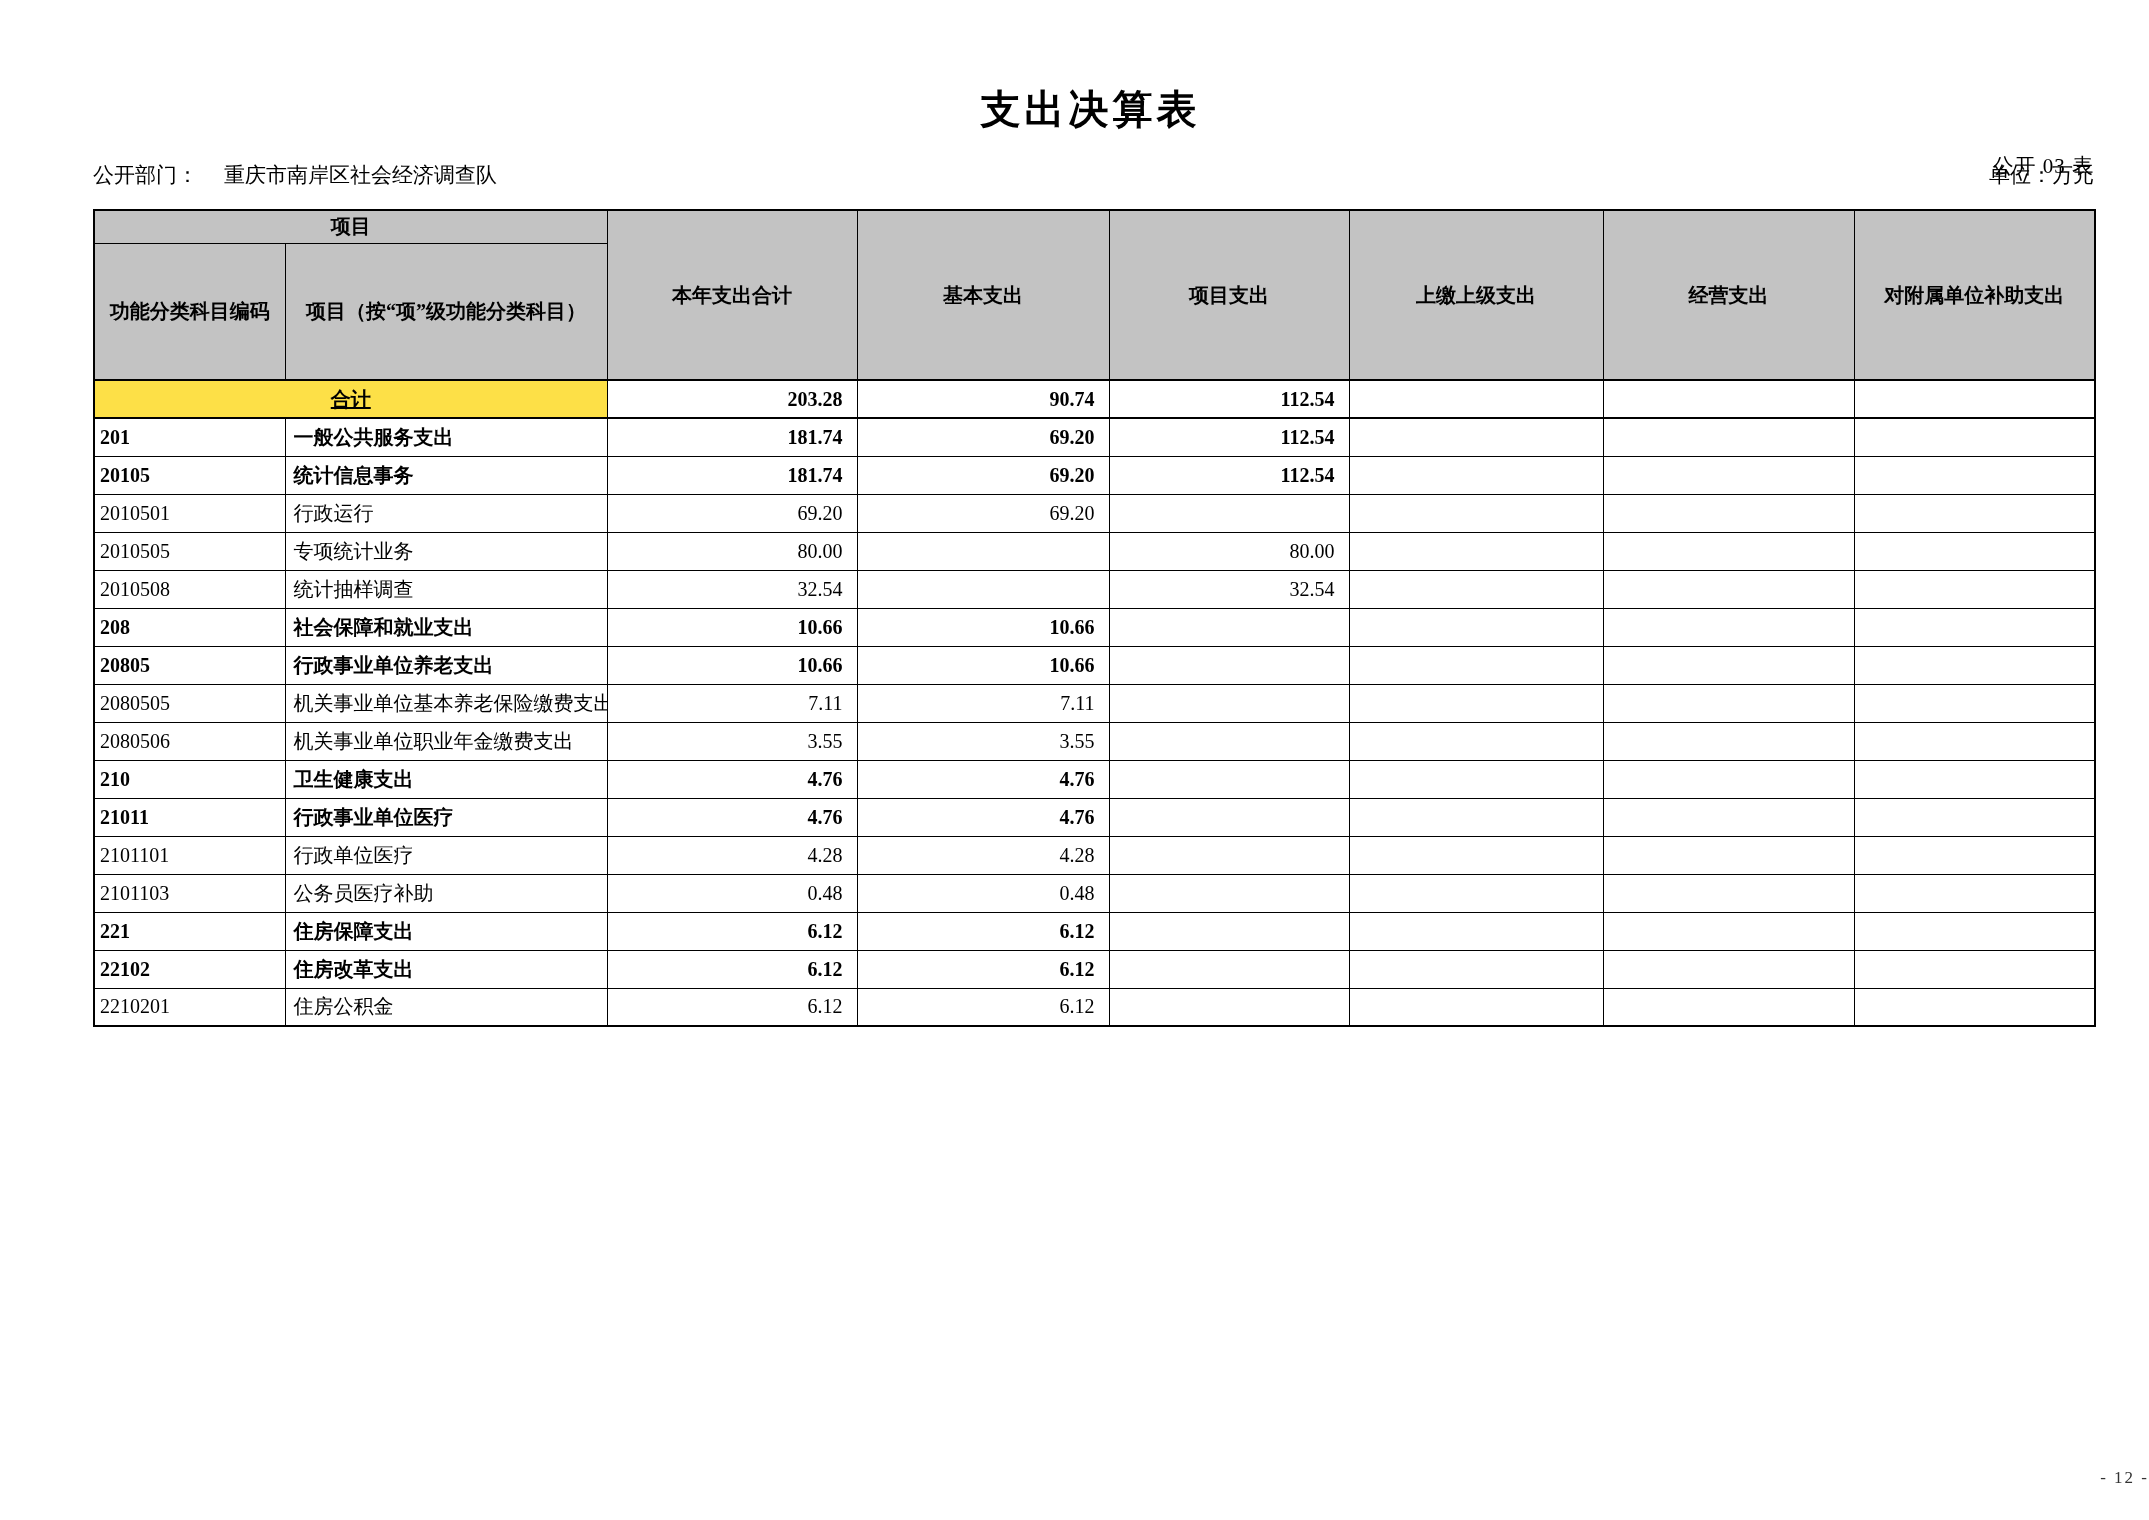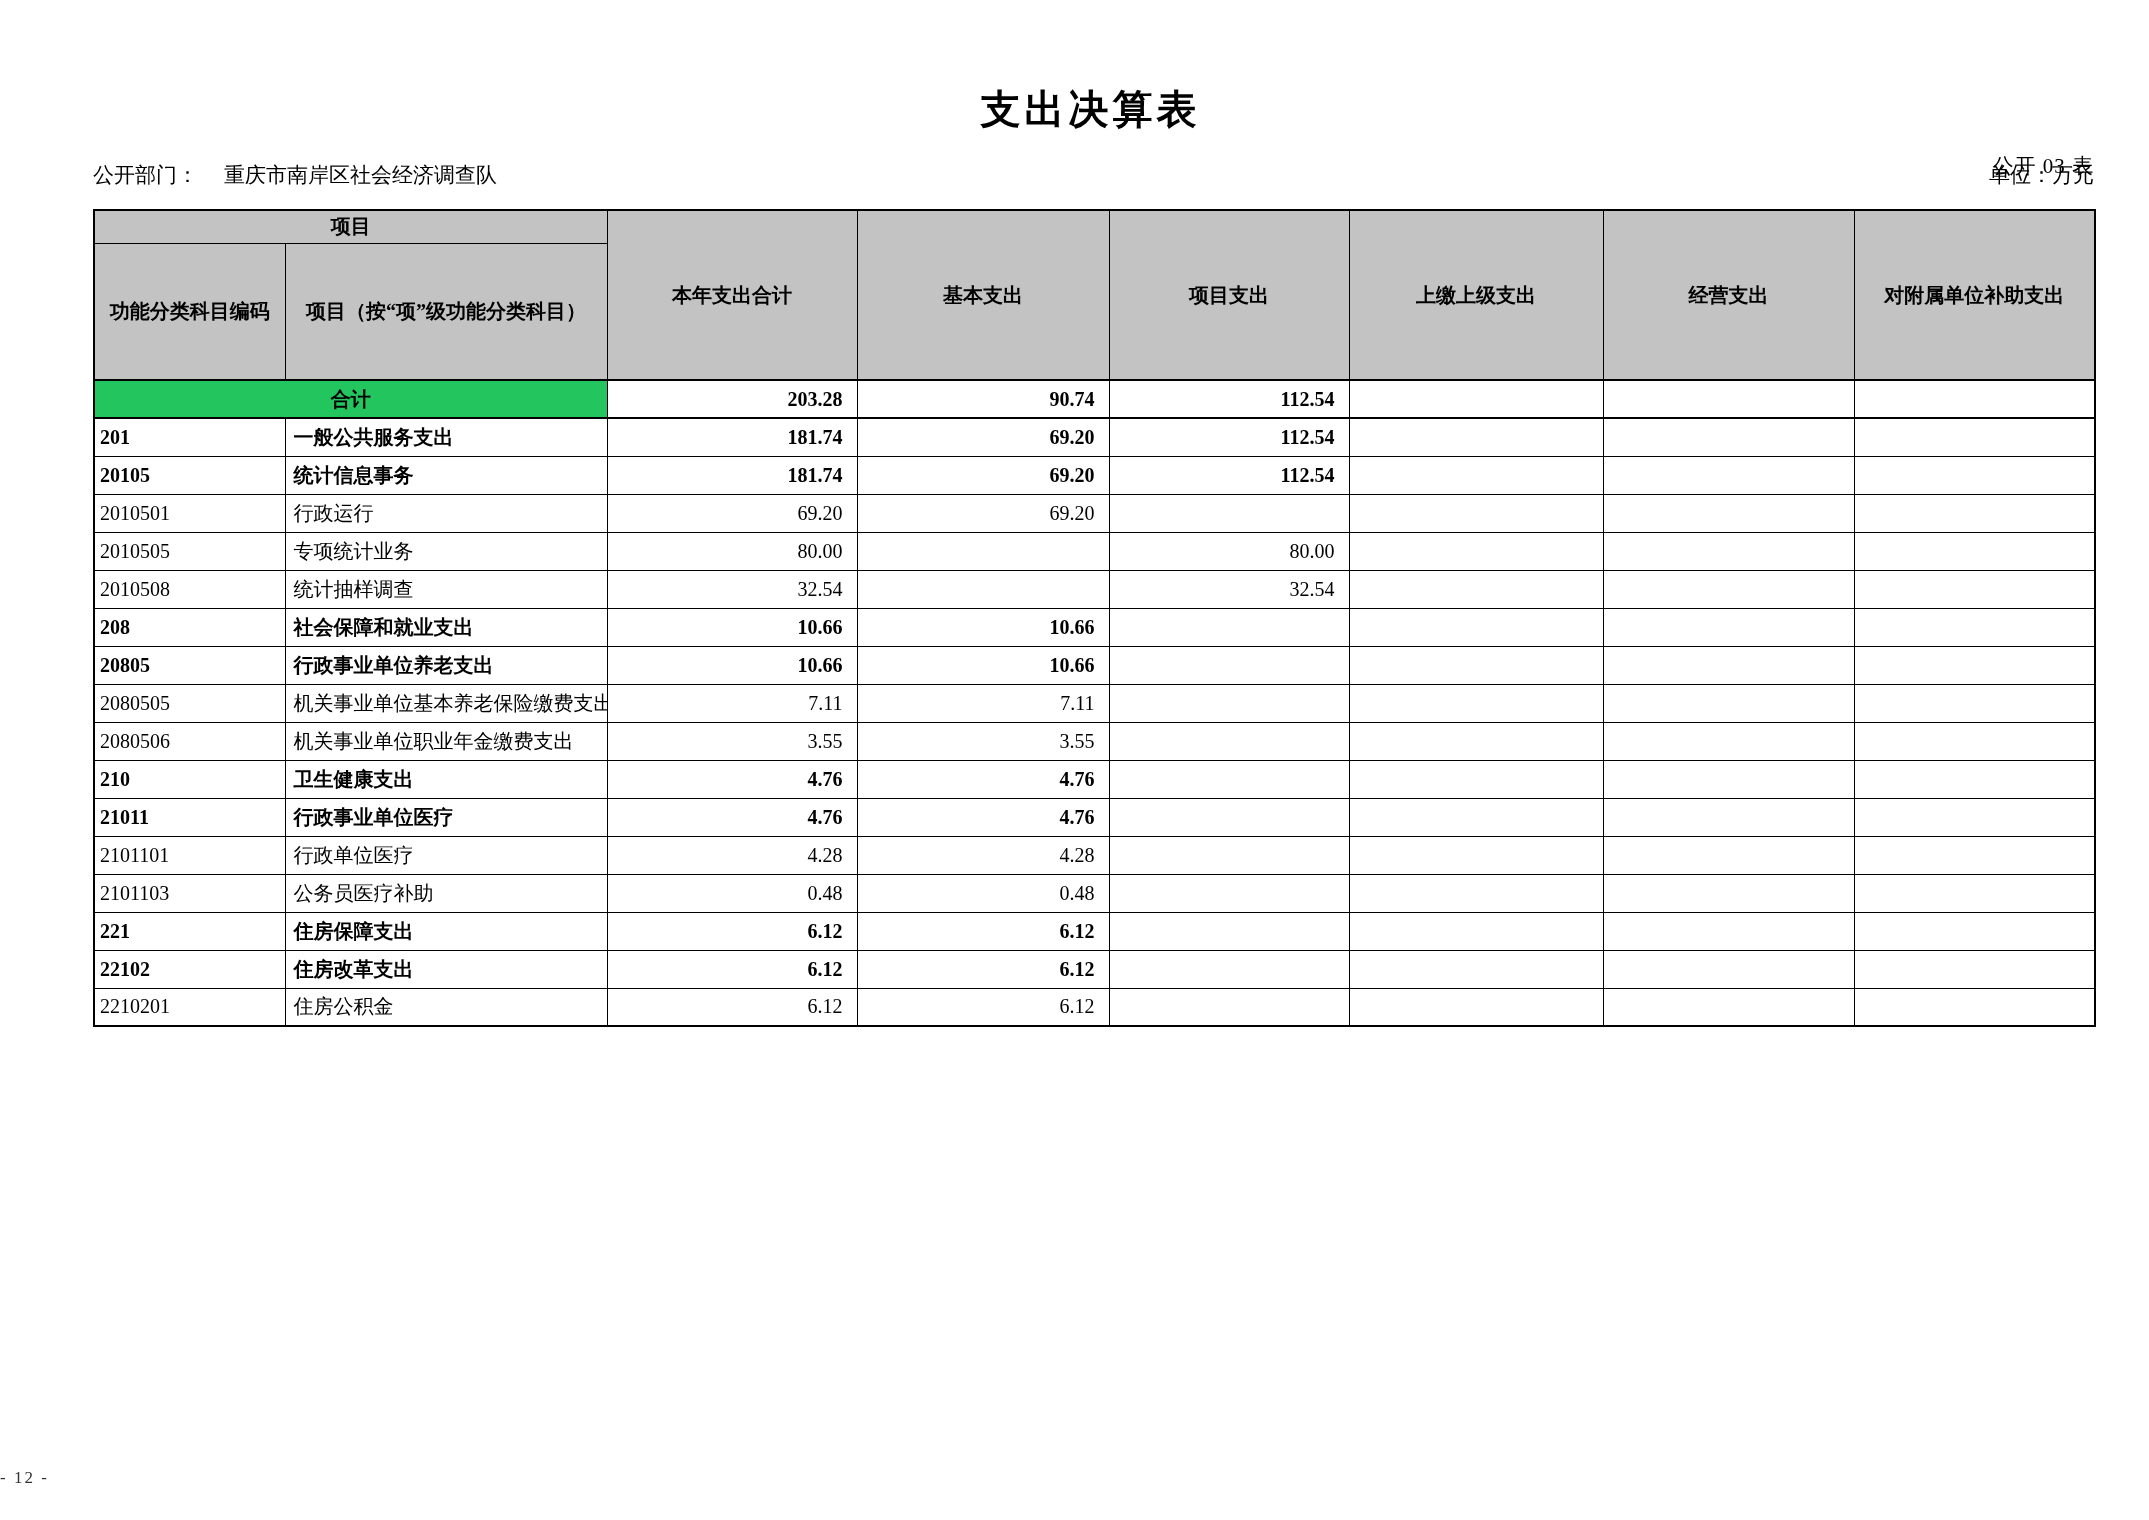--- a/index.html
+++ b/index.html
@@ -48,32 +48,32 @@
   .fin-table .th-group { height: 33px; border-bottom: 1px solid #000; }
   .fin-table .th-col  { border-bottom: 2px solid #000; }
   .fin-table .hdr-row2 th { height: 137px; border-bottom: 2px solid #000; }
   .fin-table tbody tr { height: 38px; }
   .fin-table td.code { text-align: left; padding-left: 5px; margin-top: 6px; }
   .fin-table td.name { text-align: left; padding-left: 8px; }
   .fin-table td.num  { text-align: right; padding-right: 14px; }
   .fin-table tr.bold-row td { font-weight: bold; }
   .fin-table tr.total-row td { border-bottom: 2px solid #000; font-weight: bold; }
   .fin-table td.total-label {
-    background: #22c55e; text-align: center; font-weight: bold;
+    background: #fde047; text-align: center; font-weight: bold; text-decoration: underline;
   }
 
   .notes {
     position: absolute; left: 93px; top: 1022px;
     font-size: 21px; line-height: 37px;
   }
   .notes .note-line-2 { padding-left: 66px; }
 
   .page-number {
     position: absolute; top: 1468px; left: 0; width: 100%;
-    text-align: left; font-size: 17px; color: #333;
+    text-align: right; font-size: 17px; color: #333;
     letter-spacing: 2px;
   }
 </style>
 </head>
 <body>
 
 <div class="page">
 
   <div class="doc-title">支出决算表</div>
 

